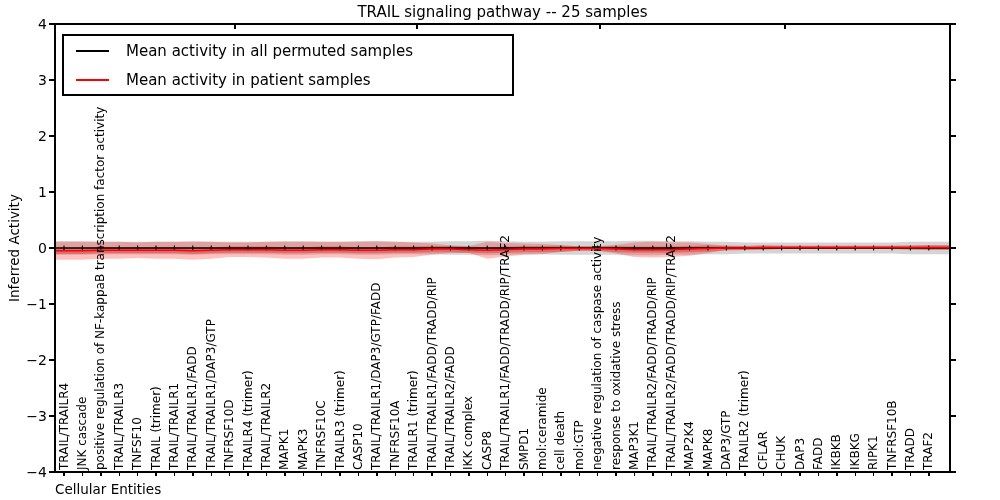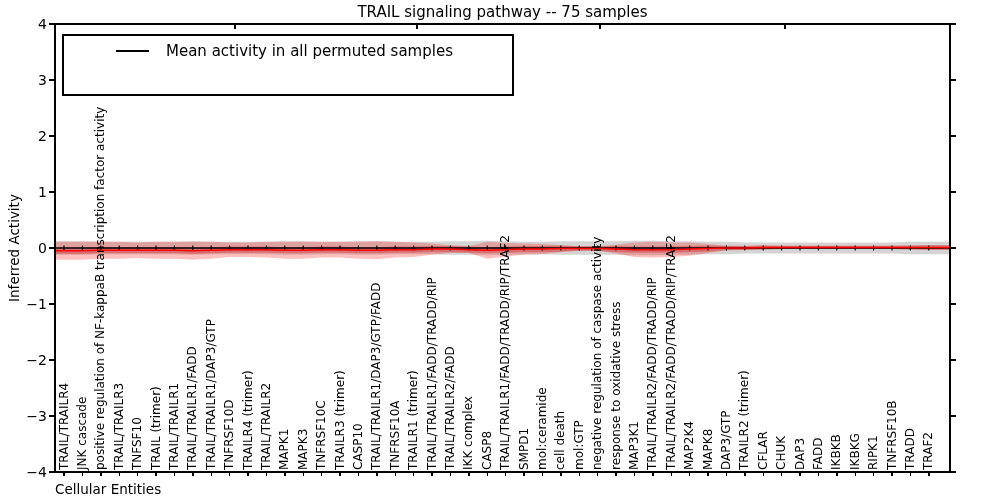--- a/index.html
+++ b/index.html
@@ -8,30 +8,30 @@
   .title{position:absolute;left:55px;top:3px;width:895px;text-align:center;
          font-size:15px;color:#000;}
   .ylabel{position:absolute;left:14px;top:248px;transform:translate(-50%,-50%) rotate(-90deg);
           font-size:13.5px;white-space:nowrap;}
   .xlabel{position:absolute;left:55px;top:481px;width:895px;font-size:13.5px;}
   #plot{position:absolute;left:0;top:0;}
   .ytick{position:absolute;left:0;width:47px;text-align:right;font-size:14px;line-height:18px;}
   .xlab{position:absolute;top:470px;transform:rotate(-90deg);transform-origin:0 0;
         white-space:nowrap;font-size:12px;line-height:13px;color:#000;z-index:2;}
   .legend{position:absolute;left:62px;top:34px;width:452px;height:62px;background:#fff;
-          border:2px solid #000;z-index:10;box-sizing:border-box;padding-left:40px;}
+          border:2px solid #000;z-index:10;box-sizing:border-box;}
   .lrow{display:flex;align-items:center;height:29px;}
   .swatch{display:inline-block;width:33px;height:2px;margin-left:12px;flex:0 0 33px;}
   .ltext{margin-left:17px;font-size:15px;white-space:nowrap;}
 </style>
 </head>
 <body>
 
 <div class="fig">
-  <div class="title">TRAIL signaling pathway -- 75 samples</div>
+  <div class="title">TRAIL signaling pathway -- 25 samples</div>
 
   <svg id="plot" width="1000" height="500">
       <polygon points="55,241.28 64,241.28 82.4,241.28 100.8,241.84 119.19999999999999,241.84 137.6,241.84 156,241.84 174.39999999999998,241.84 192.79999999999998,241.28 211.2,241.84 229.6,241.84 248,241.84 266.4,241.84 284.79999999999995,241.28 303.2,241.28 321.59999999999997,241.84 340,241.84 358.4,241.28 376.79999999999995,241.28 395.2,241.84 413.59999999999997,241.84 432,241.84 450.4,241.28 468.79999999999995,241.28 487.2,240.72 505.59999999999997,241.28 524,241.84 542.4,241.84 560.8,241.28 579.1999999999999,241.28 597.5999999999999,241.28 616,241.28 634.4,240.72 652.8,240.72 671.1999999999999,241.28 689.5999999999999,241.28 708,241.84 726.4,241.84 744.8,242.4 763.1999999999999,242.4 781.5999999999999,242.4 800,242.4 818.4,242.4 836.8,242.4 855.1999999999999,242.4 873.5999999999999,242.4 891.9999999999999,242.4 910.4,241.84 928.8,241.84 950,241.84 950,254.16 928.8,254.16 910.4,254.16 891.9999999999999,253.6 873.5999999999999,253.6 855.1999999999999,253.6 836.8,253.6 818.4,253.6 800,253.6 781.5999999999999,253.6 763.1999999999999,253.6 744.8,253.6 726.4,254.16 708,254.16 689.5999999999999,254.72 671.1999999999999,254.72 652.8,255.28 634.4,255.28 616,254.72 597.5999999999999,254.72 579.1999999999999,254.72 560.8,254.72 542.4,254.16 524,254.16 505.59999999999997,254.72 487.2,255.28 468.79999999999995,254.72 450.4,254.72 432,254.16 413.59999999999997,254.16 395.2,254.16 376.79999999999995,254.72 358.4,254.72 340,254.16 321.59999999999997,254.16 303.2,254.72 284.79999999999995,254.72 266.4,254.16 248,254.16 229.6,254.16 211.2,254.16 192.79999999999998,254.72 174.39999999999998,254.16 156,254.16 137.6,254.16 119.19999999999999,254.16 100.8,254.16 82.4,254.72 64,254.72 55,254.72" fill="#787878" fill-opacity="0.32" stroke="none"></polygon>
       <polygon points="55,241.84 64,241.84 82.4,241.84 100.8,241.84 119.19999999999999,241.84 137.6,242.4 156,241.84 174.39999999999998,241.84 192.79999999999998,241.84 211.2,241.84 229.6,242.4 248,242.4 266.4,241.84 284.79999999999995,241.84 303.2,241.84 321.59999999999997,241.84 340,241.84 358.4,241.84 376.79999999999995,241.28 395.2,241.84 413.59999999999997,242.4 432,243.52 450.4,245.2 468.79999999999995,246.32 487.2,241.84 505.59999999999997,242.96 524,243.52 542.4,244.08 560.8,245.2 579.1999999999999,246.32 597.5999999999999,246.32 616,244.64 634.4,242.4 652.8,241.84 671.1999999999999,242.4 689.5999999999999,242.4 708,244.08 726.4,245.76 744.8,246.04 763.1999999999999,245.48 781.5999999999999,245.76 800,245.76 818.4,245.76 836.8,245.76 855.1999999999999,245.76 873.5999999999999,245.76 891.9999999999999,245.76 910.4,245.48 928.8,245.2 950,245.2 950,249.68 928.8,249.68 910.4,249.4 891.9999999999999,249.12 873.5999999999999,249.12 855.1999999999999,249.12 836.8,249.12 818.4,249.12 800,249.12 781.5999999999999,249.12 763.1999999999999,249.4 744.8,249.96 726.4,250.24 708,253.04 689.5999999999999,255.84 671.1999999999999,256.96 652.8,257.52 634.4,256.96 616,253.6 597.5999999999999,250.8 579.1999999999999,250.8 560.8,251.92 542.4,254.16 524,254.72 505.59999999999997,256.4 487.2,258.64 468.79999999999995,253.04 450.4,253.04 432,254.72 413.59999999999997,256.96 395.2,257.52 376.79999999999995,259.2 358.4,258.64 340,257.52 321.59999999999997,257.52 303.2,258.64 284.79999999999995,258.64 266.4,257.52 248,256.96 229.6,256.96 211.2,258.64 192.79999999999998,259.76 174.39999999999998,258.64 156,258.64 137.6,258.08 119.19999999999999,258.64 100.8,258.64 82.4,259.76 64,259.76 55,259.76" fill="#ff1e1e" fill-opacity="0.28" stroke="none"></polygon>
       <polygon points="55,247.72 64,247.72 82.4,247.72 100.8,247.16 119.19999999999999,247.16 137.6,247.16 156,247.16 174.39999999999998,247.16 192.79999999999998,247.72 211.2,247.16 229.6,246.6 248,246.6 266.4,246.6 284.79999999999995,247.16 303.2,247.16 321.59999999999997,246.6 340,246.6 358.4,247.16 376.79999999999995,247.16 395.2,246.6 413.59999999999997,246.6 432,246.04 450.4,246.04 468.79999999999995,246.6 487.2,247.16 505.59999999999997,246.6 524,246.04 542.4,246.04 560.8,245.48 579.1999999999999,246.32 597.5999999999999,246.32 616,246.04 634.4,246.6 652.8,246.6 671.1999999999999,246.6 689.5999999999999,246.04 708,245.48 726.4,245.76 744.8,246.04 763.1999999999999,245.48 781.5999999999999,245.76 800,245.76 818.4,245.76 836.8,245.76 855.1999999999999,245.76 873.5999999999999,245.76 891.9999999999999,245.76 910.4,245.48 928.8,245.2 950,245.2 950,249.68 928.8,249.68 910.4,249.4 891.9999999999999,249.12 873.5999999999999,249.12 855.1999999999999,249.12 836.8,249.12 818.4,249.12 800,249.12 781.5999999999999,249.12 763.1999999999999,249.4 744.8,249.96 726.4,250.24 708,251.64 689.5999999999999,252.2 671.1999999999999,252.76 652.8,252.76 634.4,252.76 616,252.2 597.5999999999999,250.8 579.1999999999999,250.8 560.8,251.64 542.4,252.2 524,252.2 505.59999999999997,252.76 487.2,253.32 468.79999999999995,252.76 450.4,252.2 432,252.2 413.59999999999997,252.76 395.2,252.76 376.79999999999995,253.32 358.4,253.32 340,252.76 321.59999999999997,252.76 303.2,253.32 284.79999999999995,253.32 266.4,252.76 248,252.76 229.6,252.76 211.2,253.32 192.79999999999998,253.88 174.39999999999998,253.32 156,253.32 137.6,253.32 119.19999999999999,253.32 100.8,253.32 82.4,253.88 64,253.88 55,253.88" fill="#c80000" fill-opacity="0.3" stroke="none"></polygon>
       <path d="M64 245.6V250.4M82.4 245.6V250.4M100.8 245.6V250.4M119.19999999999999 245.6V250.4M137.6 245.6V250.4M156 245.6V250.4M174.39999999999998 245.6V250.4M192.79999999999998 245.6V250.4M211.2 245.6V250.4M229.6 245.6V250.4M248 245.6V250.4M266.4 245.6V250.4M284.79999999999995 245.6V250.4M303.2 245.6V250.4M321.59999999999997 245.6V250.4M340 245.6V250.4M358.4 245.6V250.4M376.79999999999995 245.6V250.4M395.2 245.6V250.4M413.59999999999997 245.6V250.4M432 245.6V250.4M450.4 245.6V250.4M468.79999999999995 245.6V250.4M487.2 245.6V250.4M505.59999999999997 245.6V250.4M524 245.6V250.4M542.4 245.6V250.4M560.8 245.6V250.4M579.1999999999999 245.6V250.4M597.5999999999999 245.6V250.4M616 245.6V250.4M634.4 245.6V250.4M652.8 245.6V250.4M671.1999999999999 245.6V250.4M689.5999999999999 245.6V250.4M708 245.6V250.4M726.4 245.6V250.4M744.8 245.6V250.4M763.1999999999999 245.6V250.4M781.5999999999999 245.6V250.4M800 245.6V250.4M818.4 245.6V250.4M836.8 245.6V250.4M855.1999999999999 245.6V250.4M873.5999999999999 245.6V250.4M891.9999999999999 245.6V250.4M910.4 245.6V250.4M928.8 245.6V250.4" stroke="#000" stroke-width="1.1" fill="none"></path>
       <polyline points="55,248 64,248 82.4,248 100.8,248 119.19999999999999,248 137.6,248 156,248 174.39999999999998,248 192.79999999999998,248 211.2,248 229.6,248 248,248 266.4,248 284.79999999999995,248 303.2,248 321.59999999999997,248 340,248 358.4,248 376.79999999999995,248 395.2,248 413.59999999999997,248 432,248 450.4,248 468.79999999999995,248 487.2,248 505.59999999999997,248 524,248 542.4,248 560.8,248 579.1999999999999,248 597.5999999999999,248 616,248 634.4,248 652.8,248 671.1999999999999,248 689.5999999999999,248 708,248 726.4,248 744.8,248 763.1999999999999,248 781.5999999999999,248 800,248 818.4,248 836.8,248 855.1999999999999,248 873.5999999999999,248 891.9999999999999,248 910.4,248 928.8,248 950,248" fill="none" stroke="#000000" stroke-width="1.4"></polyline>
       <polyline points="55,250.8 64,250.8 82.4,250.8 100.8,250.24 119.19999999999999,250.24 137.6,250.24 156,250.24 174.39999999999998,250.24 192.79999999999998,250.8 211.2,250.24 229.6,249.68 248,249.68 266.4,249.68 284.79999999999995,250.24 303.2,250.24 321.59999999999997,249.68 340,249.68 358.4,250.24 376.79999999999995,250.24 395.2,249.68 413.59999999999997,249.68 432,249.12 450.4,249.12 468.79999999999995,249.68 487.2,250.24 505.59999999999997,249.68 524,249.12 542.4,249.12 560.8,248.56 579.1999999999999,248.56 597.5999999999999,248.56 616,249.12 634.4,249.68 652.8,249.68 671.1999999999999,249.68 689.5999999999999,249.12 708,248.56 726.4,248 744.8,248 763.1999999999999,247.44 781.5999999999999,247.44 800,247.44 818.4,247.44 836.8,247.44 855.1999999999999,247.44 873.5999999999999,247.44 891.9999999999999,247.44 910.4,247.44 928.8,247.44 950,247.44" fill="none" stroke="#ff0000" stroke-width="1.5"></polyline>
       <rect x="55" y="24" width="895" height="448" fill="none" stroke="#000" stroke-width="2" shape-rendering="crispEdges"></rect>
       <path d="M49 24H55M950 24H956M49 80H55M950 80H956M49 136H55M950 136H956M49 192H55M950 192H956M49 248H55M950 248H956M49 304H55M950 304H956M49 360H55M950 360H956M49 416H55M950 416H956M49 472H55M950 472H956M235 24V29M417 24V29M600 24V29M785 24V29M64 472V476M82.4 472V476M100.8 472V476M119.19999999999999 472V476M137.6 472V476M156 472V476M174.39999999999998 472V476M192.79999999999998 472V476M211.2 472V476M229.6 472V476M248 472V476M266.4 472V476M284.79999999999995 472V476M303.2 472V476M321.59999999999997 472V476M340 472V476M358.4 472V476M376.79999999999995 472V476M395.2 472V476M413.59999999999997 472V476M432 472V476M450.4 472V476M468.79999999999995 472V476M487.2 472V476M505.59999999999997 472V476M524 472V476M542.4 472V476M560.8 472V476M579.1999999999999 472V476M597.5999999999999 472V476M616 472V476M634.4 472V476M652.8 472V476M671.1999999999999 472V476M689.5999999999999 472V476M708 472V476M726.4 472V476M744.8 472V476M763.1999999999999 472V476M781.5999999999999 472V476M800 472V476M818.4 472V476M836.8 472V476M855.1999999999999 472V476M873.5999999999999 472V476M891.9999999999999 472V476M910.4 472V476M928.8 472V476" stroke="#000" stroke-width="1.4" fill="none" shape-rendering="crispEdges"></path>
@@ -100,14 +100,18 @@
     </div>
 
   <div class="ylabel">Inferred Activity</div>
   <div class="xlabel">Cellular Entities</div>
 
   <div class="legend">
     <div class="lrow">
       <span class="swatch" id="sw0" style="background: rgb(0, 0, 0);"></span>
       <span class="ltext">Mean activity in all permuted samples</span>
     </div>
+    <div class="lrow">
+      <span class="swatch" id="sw1" style="background: rgb(255, 0, 0);"></span>
+      <span class="ltext">Mean activity in patient samples</span>
+    </div>
   </div>
 </div>
 
 </body></html>

